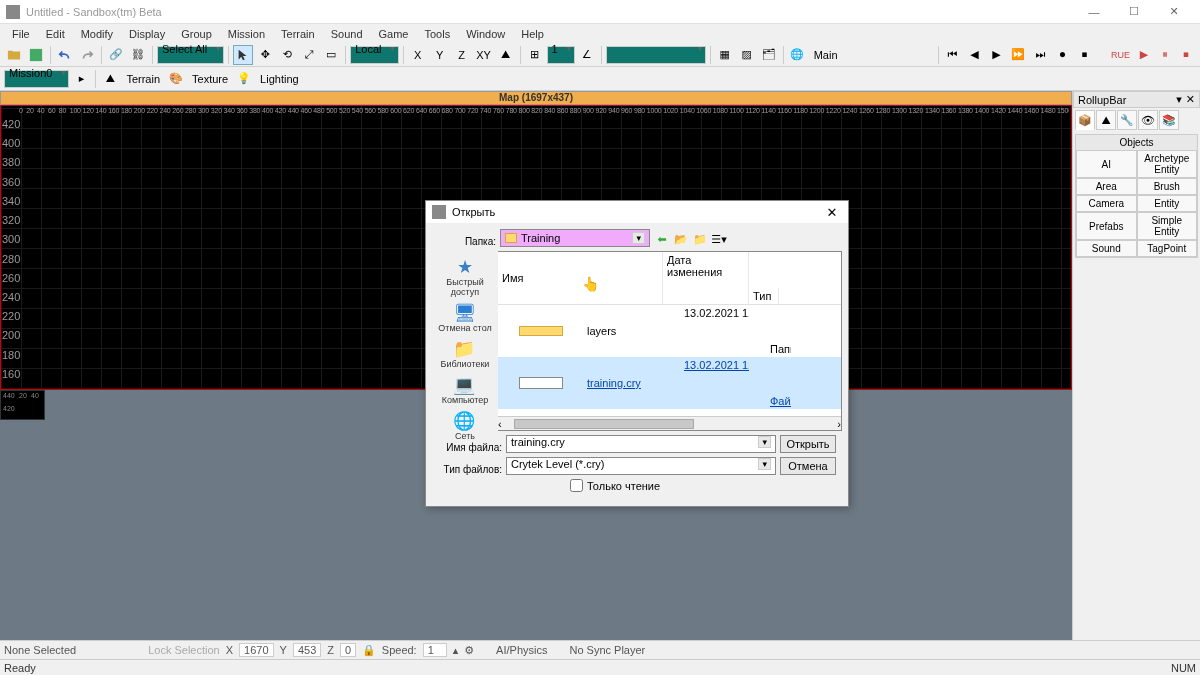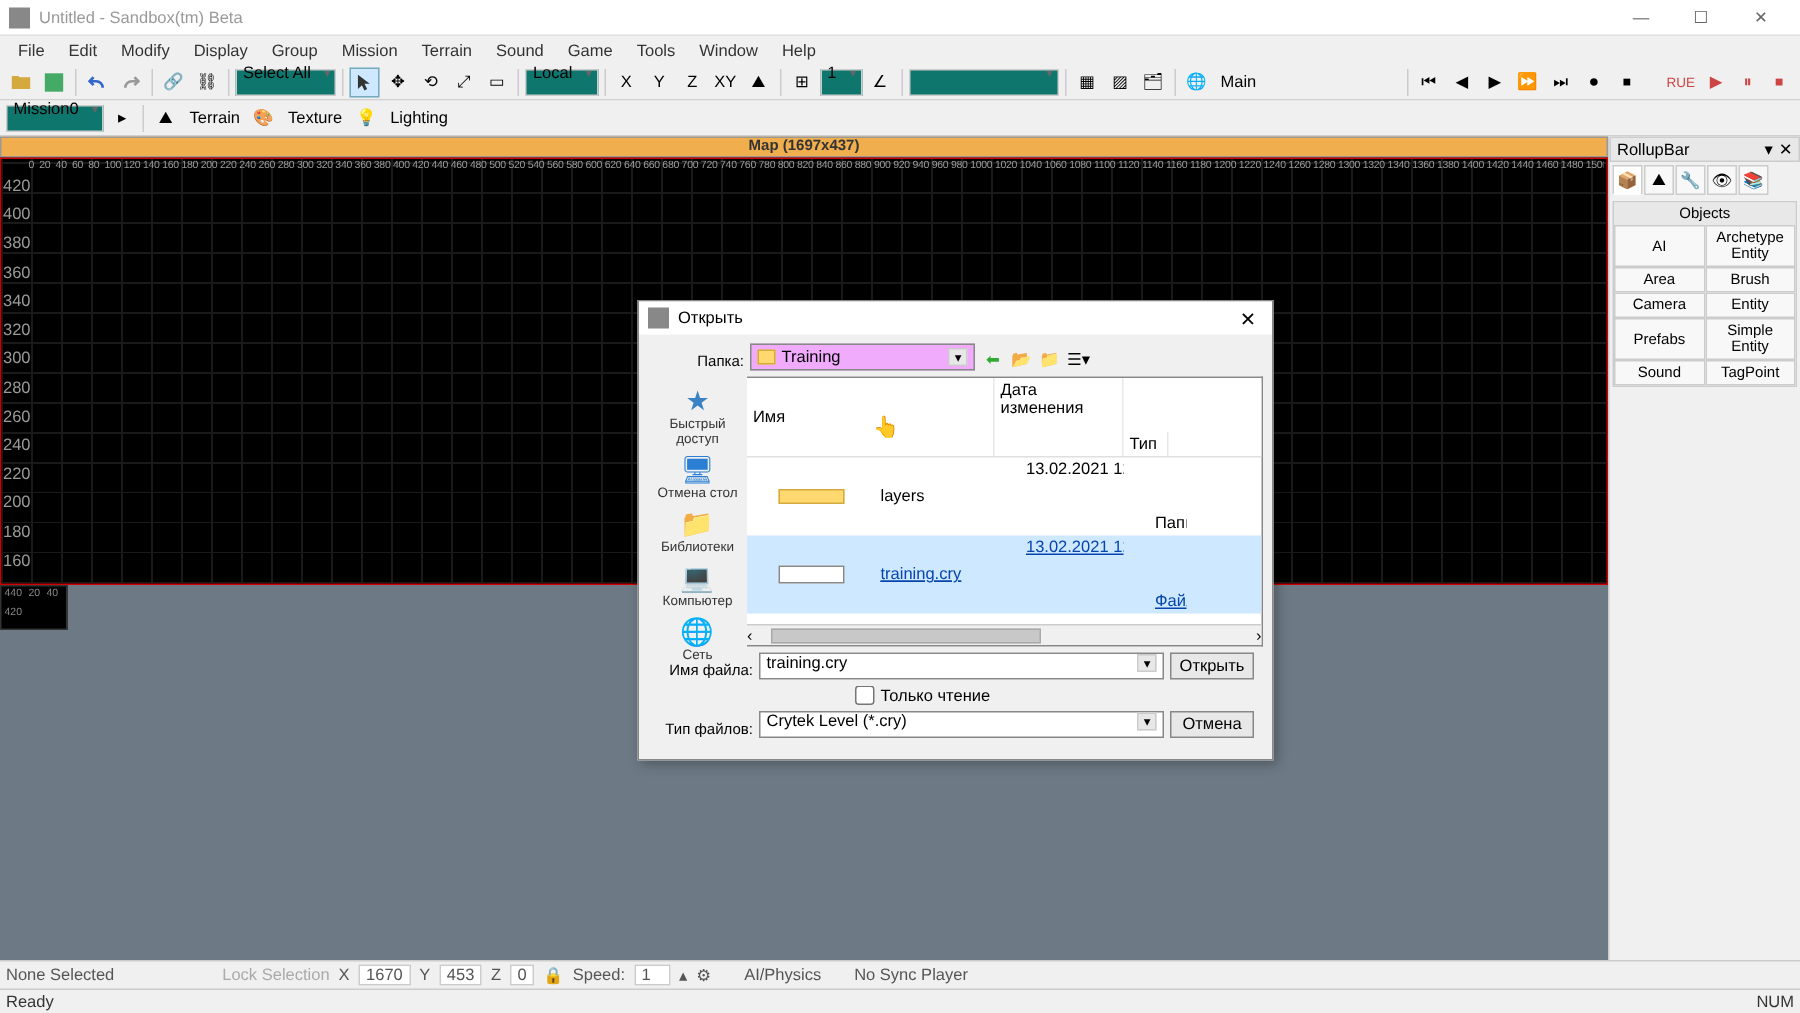--- a/index.html
+++ b/index.html
@@ -388,25 +388,25 @@
             <span style="margin-left:auto">›</span>
           </div>
       </div>
     </div>
     <div class="dlg-bottom">
       <div class="dlg-row">
         <div class="dlg-label">Имя файла:</div>
         <div class="dlg-input"><span>training.cry</span></div>
         <button class="dlg-btn">Открыть</button>
       </div>
-      <div class="dlg-row" style="padding-left:132px">
-        <input type="checkbox" style="">
-        <span>Только чтение</span>
-      </div>
       <div class="dlg-row">
         <div class="dlg-label">Тип файлов:</div>
         <div class="dlg-input"><span>Crytek Level (*.cry)</span></div>
         <button class="dlg-btn">Отмена</button>
       </div>
+      <div class="dlg-row" style="padding-left:132px">
+        <input type="checkbox" style="">
+        <span>Только чтение</span>
+      </div>
     </div>
   </div>
 </div>
 <div class="cursor-hand">👆</div>
 
 </body></html>

